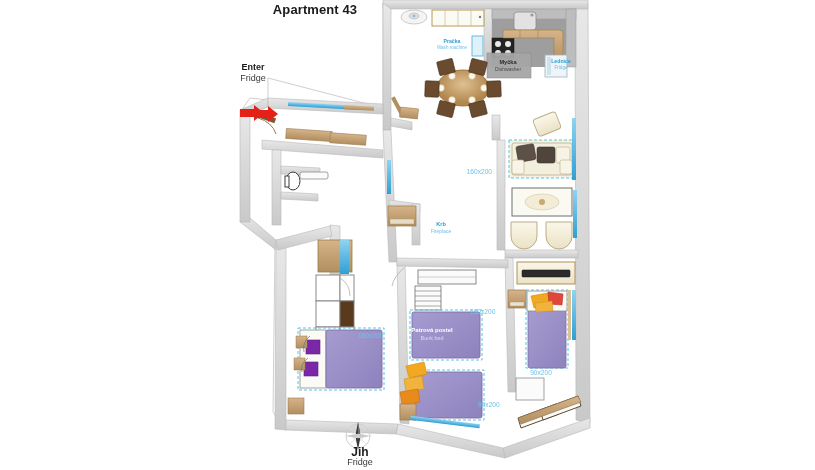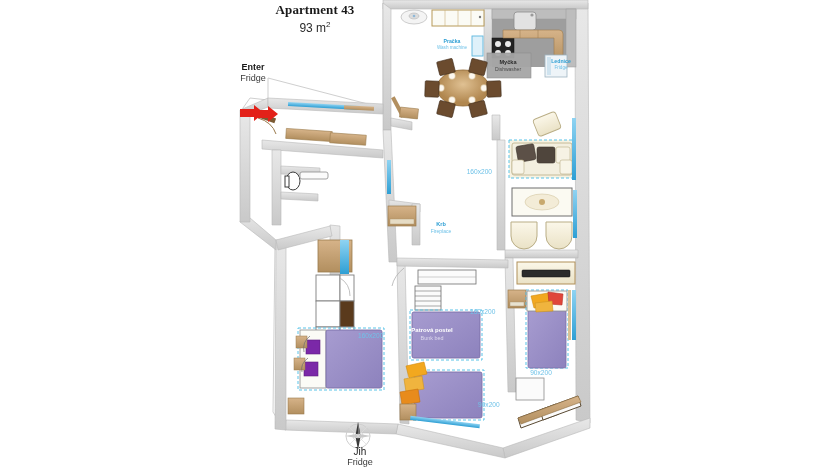--- a/index.html
+++ b/index.html
@@ -26,21 +26,20 @@
     top: 2px;
     width: 170px;
     text-align: center;
   }
   .ttl .t1 {
     font-size: 13px;
     font-weight: bold;
     color: #1a1a1a;
     letter-spacing: .1px;
     line-height: 15px;
-    font-family: Liberation Serif, serif;
   }
   .ttl .t2 {
     font-size: 12px;
     color: #2b2b2b;
     line-height: 15px;
   }
   .ttl .t2 sup { font-size: 8px; }
 
   .entry-lbl {
     position: absolute;
@@ -62,22 +61,22 @@
   }
 
   .south-lbl {
     position: absolute;
     left: 330px;
     top: 447px;
     width: 60px;
     text-align: center;
   }
   .south-lbl .s1 {
-    font-size: 10px;
-    font-weight: normal;
+    font-size: 12px;
+    font-weight: bold;
     color: #1a1a1a;
     line-height: 10px;
   }
   .south-lbl .s2 {
     font-size: 9px;
     color: #3a3a3a;
     line-height: 10px;
   }
 </style>
 </head>
@@ -394,21 +393,20 @@
   </g>
 
   <g font-family="Liberation Sans, sans-serif">
     <text x="432" y="332" font-size="6" font-weight="bold" fill="#ffffff" text-anchor="middle">Patrová postel</text>
     <text x="432" y="340" font-size="5.4" fill="#ded9ee" text-anchor="middle">Bunk bed</text>
   </g>
 </svg>
 
 <div class="ttl">
   <div class="t1">Apartment 43</div>
-  <div class="t2"><span>93 m</span><sup>2</sup></div>
 </div>
 
 <div class="entry-lbl">
   <div class="e1">Enter</div>
   <div class="e2">Fridge</div>
 </div>
 
 <div class="south-lbl">
   <div class="s1">Jih</div>
   <div class="s2">Fridge</div>

